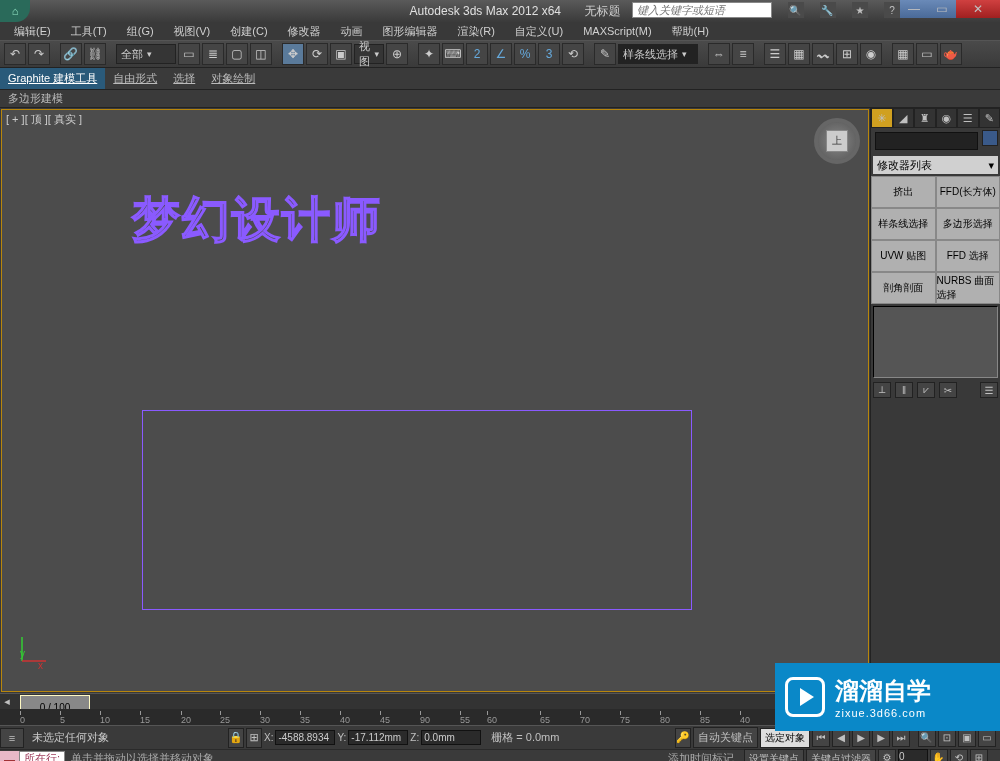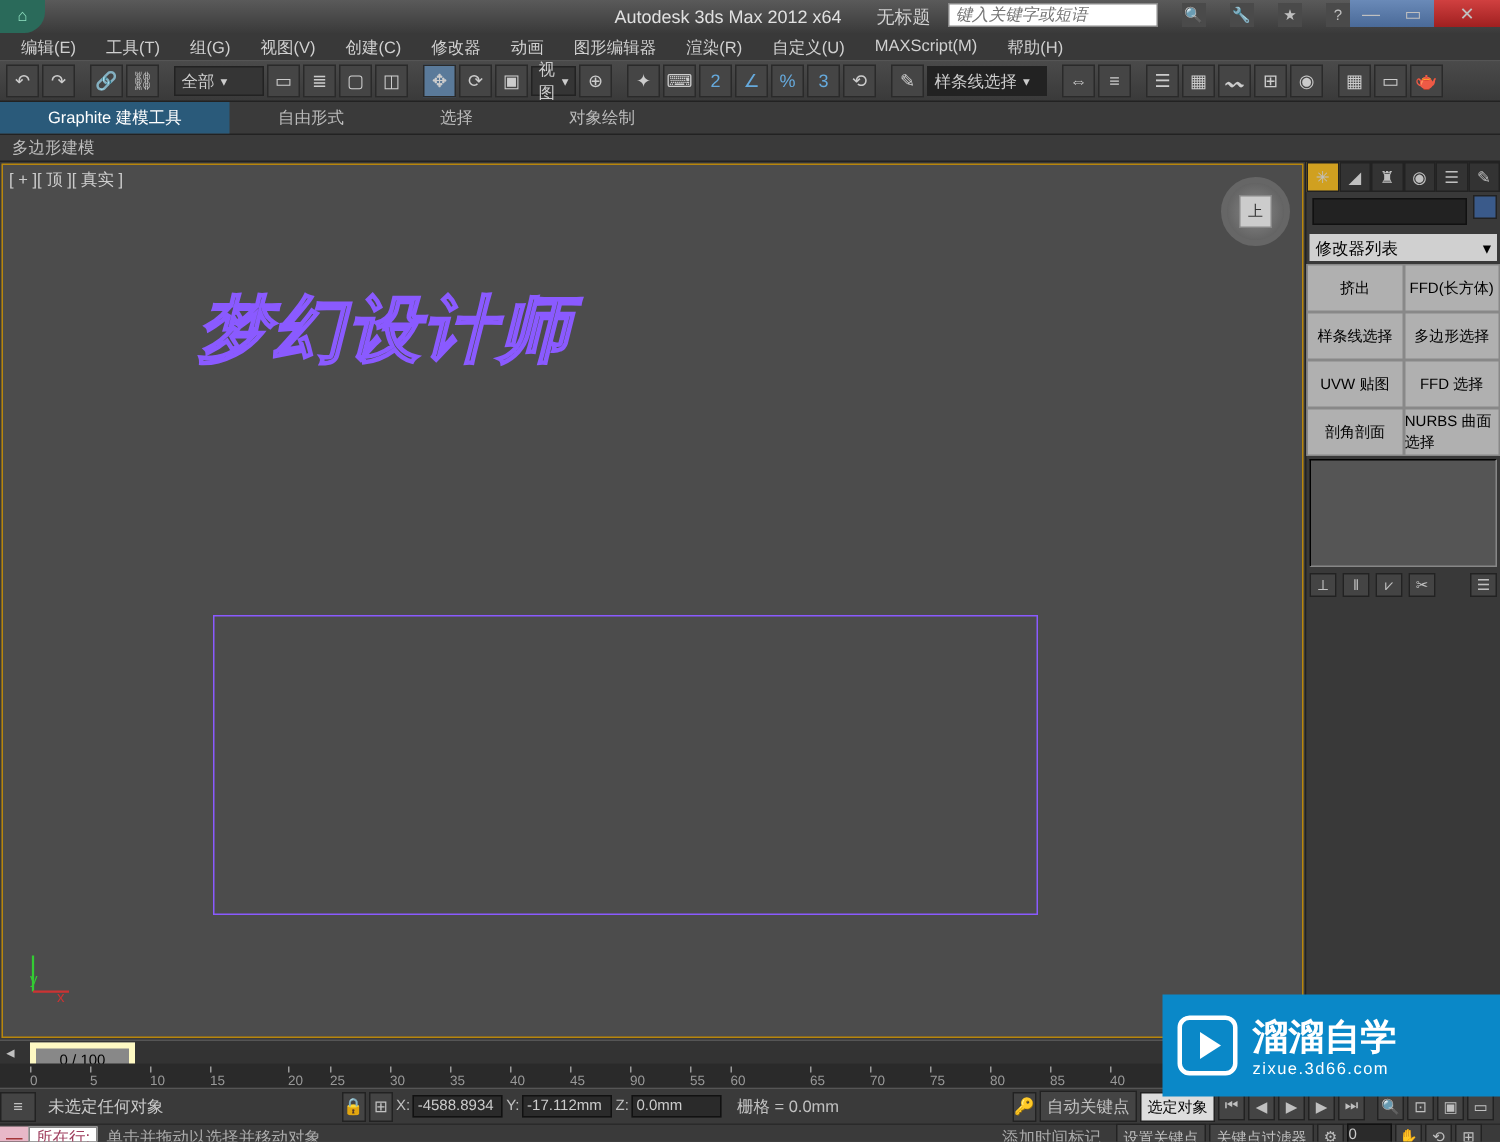--- a/index.html
+++ b/index.html
@@ -26,53 +26,53 @@
 
 .maintoolbar { height: 28px; background: linear-gradient(#4a4a4a, #3a3a3a); display: flex; align-items: center; padding: 0 4px; gap: 2px; border-top: 1px solid #555; border-bottom: 1px solid #222; }
 .tbtn { width: 22px; height: 22px; background: #454545; border: 1px solid #2a2a2a; display: flex; align-items: center; justify-content: center; cursor: pointer; font-size: 12px; color: #ccc; }
 .tbtn.active { background: #5a7a9a; }
 .tsep { width: 6px; }
 .tdrop { height: 20px; background: #353535; border: 1px solid #222; padding: 0 4px; color: #ccc; display: flex; align-items: center; cursor: pointer; }
 .tdrop::after { content: "▾"; margin-left: 4px; font-size: 9px; }
 
 
 .ribbonrow { height: 22px; background: #3a3a3a; display: flex; align-items: center; border-bottom: 1px solid #222; }
-.rib-tab { padding: 3px 32px; font-size: 11px; cursor: pointer; color: #bbb; }
+.rib-tab { padding: 3px 8px; font-size: 11px; cursor: pointer; color: #bbb; text-decoration: underline; }
 .rib-tab.active { background: #2a5a7a; color: #fff; }
 .ribbonrow2 { height: 18px; background: #3a3a3a; display: flex; align-items: center; border-bottom: 1px solid #222; padding: 0 8px; font-size: 11px; color: #bbb; }
 
 
 .mainarea { display: flex; height: 585px; }
 .viewport { flex: 1; background: #4c4c4c; position: relative; border: 1px solid #b8860b; margin: 1px; }
 .vp-label { position: absolute; top: 2px; left: 4px; color: #ccc; font-size: 11px; }
 .viewcube { position: absolute; top: 8px; right: 8px; width: 46px; height: 46px; border-radius: 50%; background: radial-gradient(#888, #555); border: 4px solid #666; display: flex; align-items: center; justify-content: center; color: #333; font-size: 10px; }
 .axis-gizmo { position: absolute; bottom: 20px; left: 10px; width: 40px; height: 40px; }
 .axis-y { position: absolute; bottom: 12px; left: 8px; color: #3c3; font-size: 10px; }
 .axis-x { position: absolute; bottom: 0; left: 26px; color: #c33; font-size: 10px; }
 .text-object { position: absolute; top: 300px; left: 140px; width: 550px; height: 200px; border: 1px solid #8a5aff; }
-.text-content { position: absolute; top: 78px; left: 130px; font-size: 48px; color: transparent; -webkit-text-stroke: 1.5px #8a5aff; font-weight: bold; letter-spacing: 2px; font-style: italic; }
+.text-content { position: absolute; top: 78px; left: 130px; font-size: 48px; color: transparent; -webkit-text-stroke: 1.5px #8a5aff; font-weight: bold; letter-spacing: 2px; }
 
 
 .cmdpanel { width: 130px; background: #393939; border-left: 1px solid #222; display: flex; flex-direction: column; }
 .cmd-tabs { height: 20px; display: flex; background: #333; }
 .cmd-tab { flex: 1; display: flex; align-items: center; justify-content: center; font-size: 11px; cursor: pointer; border: 1px solid #222; }
 .cmd-tab.active { background: #d0a020; }
 .cmd-name { height: 18px; background: #222; border: 1px solid #111; margin: 2px; }
 .modlist-drop { margin: 2px; height: 18px; background: #d0d0d0; color: #000; display: flex; align-items: center; padding: 0 4px; font-size: 11px; cursor: pointer; }
 .modlist-drop::after { content: "▾"; margin-left: auto; }
 .mod-btns { display: flex; flex-wrap: wrap; }
 .mod-btn { width: 50%; height: 32px; background: #b0b0b0; color: #000; border: 1px solid #888; font-size: 10px; display: flex; align-items: center; justify-content: center; cursor: pointer; }
 .mod-stack { height: 72px; background: #555; margin: 2px; border: 1px inset #333; }
 .stack-btns { height: 20px; display: flex; align-items: center; padding: 0 2px; gap: 4px; }
 .sbtn { width: 18px; height: 16px; background: #444; border: 1px solid #222; cursor: pointer; display: flex; align-items: center; justify-content: center; font-size: 10px; }
 .params-area { flex: 1; background: #393939; }
 
 
 .timeline { height: 16px; background: #333; display: flex; align-items: center; position: relative; border-top: 1px solid #555; }
-.tl-slider { position: absolute; left: 20px; top: 1px; width: 70px; height: 25px; background: #888; border: 4px solid #fef9c3; display: flex; align-items: center; justify-content: center; font-size: 10px; color: #000; }
+.tl-slider { position: absolute; left: 20px; top: 1px; width: 70px; height: 25px; background: #888; border: 1px solid #fef9c3; display: flex; align-items: center; justify-content: center; font-size: 10px; color: #000; }
 .tickbar { height: 16px; background: #2a2a2a; display: flex; align-items: flex-end; font-size: 9px; color: #999; position: relative; }
 .tick { position: absolute; bottom: 0; }
 .tick::before { content: ""; position: absolute; bottom: 10px; left: 0; width: 1px; height: 4px; background: #999; }
 
 
 .statusbar { height: 24px; background: #3a3a3a; display: flex; align-items: center; font-size: 11px; gap: 2px; border-top: 1px solid #555; }
 .stat-icon { width: 24px; height: 20px; background: #444; border: 1px solid #222; display: flex; align-items: center; justify-content: center; cursor: pointer; }
 .stat-sel { flex: 0 0 200px; padding: 0 6px; color: #ccc; }
 .coord { display: flex; align-items: center; gap: 2px; }
 .coord label { font-size: 10px; }
@@ -242,21 +242,21 @@
 <div class="timeline">
   <div style="width:14px;text-align:center">◂</div>
   <div class="tl-slider">0 / 100</div>
 </div>
 
 <div class="tickbar">
   <div class="tick" style="left:20px">0</div>
   <div class="tick" style="left:60px">5</div>
   <div class="tick" style="left:100px">10</div>
   <div class="tick" style="left:140px">15</div>
-  <div class="tick" style="left:192px">20</div>
+  <div class="tick" style="left:181px">20</div>
   <div class="tick" style="left:220px">25</div>
   <div class="tick" style="left:260px">30</div>
   <div class="tick" style="left:300px">35</div>
   <div class="tick" style="left:340px">40</div>
   <div class="tick" style="left:380px">45</div>
   <div class="tick" style="left:420px">90</div>
   <div class="tick" style="left:460px">55</div>
   <div class="tick" style="left:487px">60</div>
   <div class="tick" style="left:540px">65</div>
   <div class="tick" style="left:580px">70</div>

